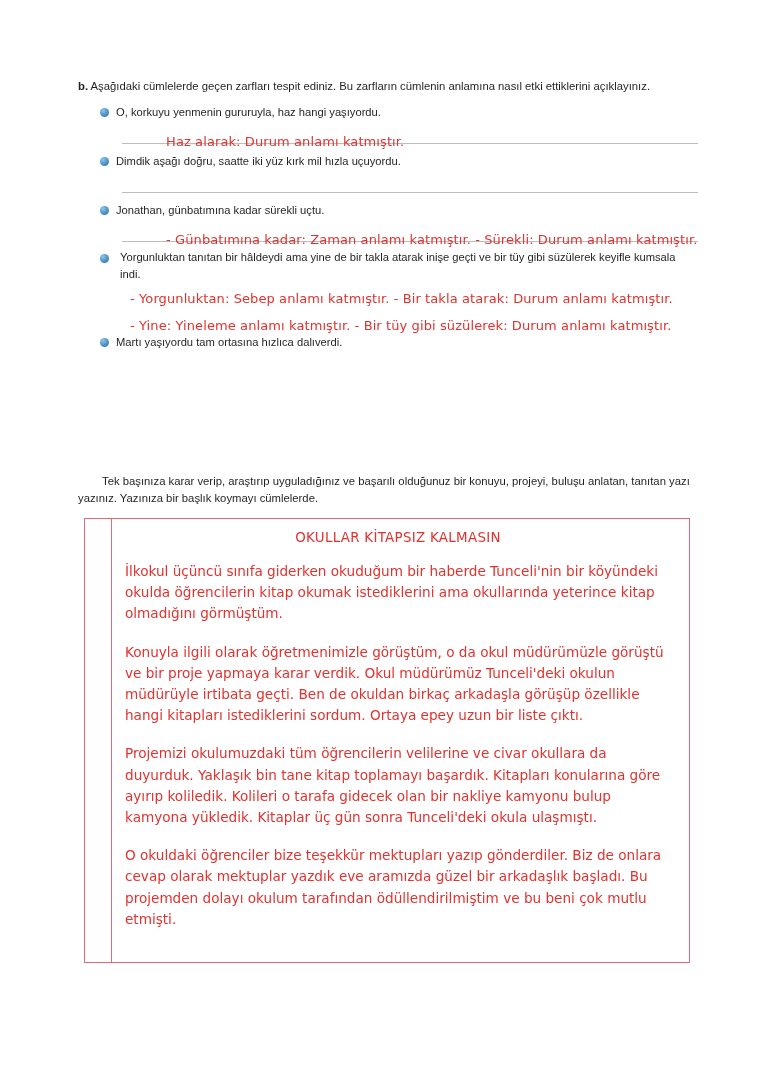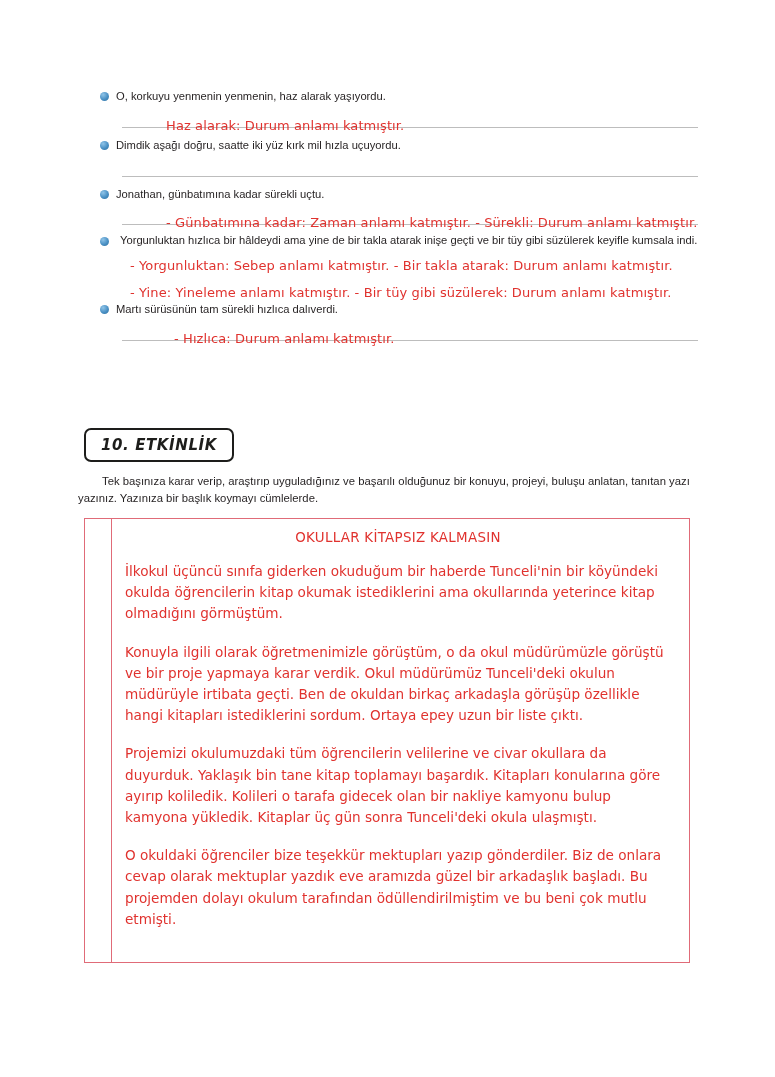--- a/index.html
+++ b/index.html
@@ -180,26 +180,30 @@
   }
   .box-body p:last-child { margin-bottom: 0; }
 </style>
 </head>
 <body>
 
 <div class="page">
 
   <div class="section-b">
 
+    <div class="intro">
+      <b>b.</b>
+      <span>Aşağıdaki cümlelerde geçen zarfları tespit ediniz. Bu zarfların cümlenin anlamına nasıl etki ettiklerini açıklayınız.</span>
+    </div>
 
     <div class="q-list">
 
       <div class="q-item" style="margin-top:8px;">
         <span class="bullet"></span>
-        <span class="q-text">O, korkuyu yenmenin yenmenin, haz alarak yaşıyordu.</span>
+        <span class="q-text">O, korkuyu yenmenin gururuyla, haz hangi yaşıyordu.</span>
       </div>
       <div class="ans-row" style="margin-top:4px;margin-bottom:8px;">
         <span class="rule-line"></span>
         <span class="answer">Haz alarak: Durum anlamı katmıştır.</span>
       </div>
 
       <div class="q-item">
         <span class="bullet"></span>
         <span class="q-text">Dimdik aşağı doğru, saatte iki yüz kırk mil hızla uçuyordu.</span>
       </div>
@@ -211,42 +215,35 @@
         <span class="bullet"></span>
         <span class="q-text">Jonathan, günbatımına kadar sürekli uçtu.</span>
       </div>
       <div class="ans-row" style="margin-top:4px;margin-bottom:6px;">
         <span class="rule-line"></span>
         <span class="answer">- Günbatımına kadar: Zaman anlamı katmıştır. - Sürekli: Durum anlamı katmıştır.</span>
       </div>
 
       <div class="q-item" style="margin-top:6px;">
         <span class="bullet" style="top:5px;"></span>
-        <span class="q-long" style="margin-left:42px;">Yorgunluktan hızlıca bir hâldeydi ama yine de bir takla atarak inişe geçti ve bir tüy gibi süzülerek keyifle kumsala indi.</span>
+        <span class="q-long" style="margin-left:42px;">Yorgunluktan tanıtan bir hâldeydi ama yine de bir takla atarak inişe geçti ve bir tüy gibi süzülerek keyifle kumsala indi.</span>
       </div>
       <div style="margin-top:4px;margin-bottom:1px;">
         <span class="answer" style="margin-left:52px;">- Yorgunluktan: Sebep anlamı katmıştır. - Bir takla atarak: Durum anlamı katmıştır.</span>
         <span class="answer" style="margin-left:52px;">- Yine: Yineleme anlamı katmıştır. - Bir tüy gibi süzülerek: Durum anlamı katmıştır.</span>
       </div>
 
       <div class="q-item" style="margin-top:-2px;">
         <span class="bullet"></span>
-        <span class="q-text">Martı sürüsünün tam sürekli hızlıca dalıverdi.</span>
-      </div>
-      <div class="ans-row" style="margin-top:4px;">
-        <span class="rule-line"></span>
-        <span class="answer" style="left:52px;">- Hızlıca: Durum anlamı katmıştır.</span>
+        <span class="q-text">Martı yaşıyordu tam ortasına hızlıca dalıverdi.</span>
       </div>
 
     </div>
   </div>
 
-  <div class="etkinlik">
-    <span class="etkinlik-label">10. ETKİNLİK</span>
-  </div>
 
   <div class="task-text">Tek başınıza karar verip, araştırıp uyguladığınız ve başarılı olduğunuz bir konuyu, projeyi, buluşu anlatan, tanıtan yazı yazınız. Yazınıza bir başlık koymayı cümlelerde.</div>
 
   <div class="writing-box">
     <span class="margin-line"></span>
     <div class="box-title">OKULLAR KİTAPSIZ KALMASIN</div>
     <div class="box-body">
       <p>İlkokul üçüncü sınıfa giderken okuduğum bir haberde Tunceli'nin bir köyündeki okulda öğrencilerin kitap okumak istediklerini ama okullarında yeterince kitap olmadığını görmüştüm.</p>
       <p>Konuyla ilgili olarak öğretmenimizle görüştüm, o da okul müdürümüzle görüştü ve bir proje yapmaya karar verdik. Okul müdürümüz Tunceli'deki okulun müdürüyle irtibata geçti. Ben de okuldan birkaç arkadaşla görüşüp özellikle hangi kitapları istediklerini sordum. Ortaya epey uzun bir liste çıktı.</p>
       <p>Projemizi okulumuzdaki tüm öğrencilerin velilerine ve civar okullara da duyurduk. Yaklaşık bin tane kitap toplamayı başardık. Kitapları konularına göre ayırıp koliledik. Kolileri o tarafa gidecek olan bir nakliye kamyonu bulup kamyona yükledik. Kitaplar üç gün sonra Tunceli'deki okula ulaşmıştı.</p>

